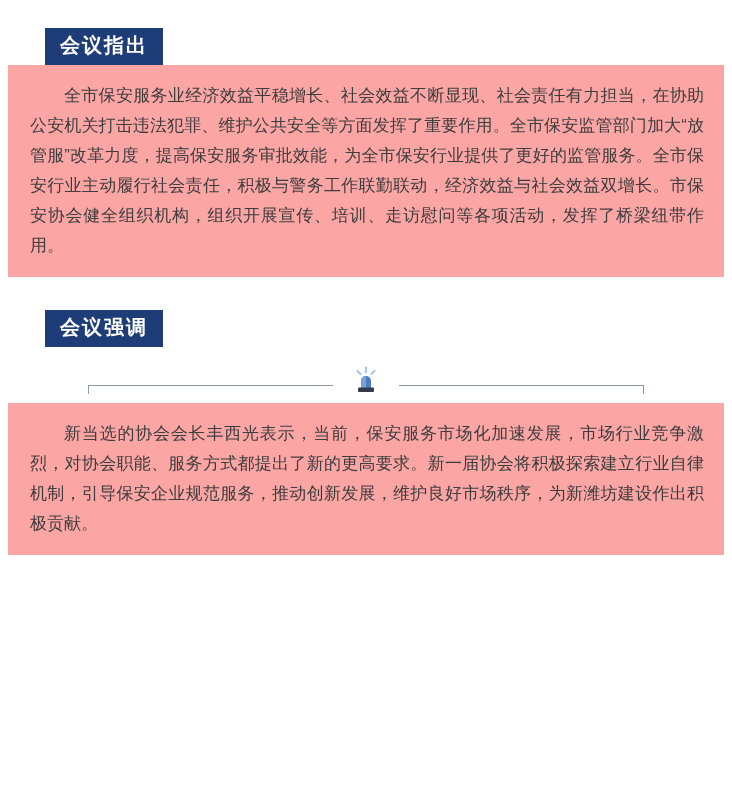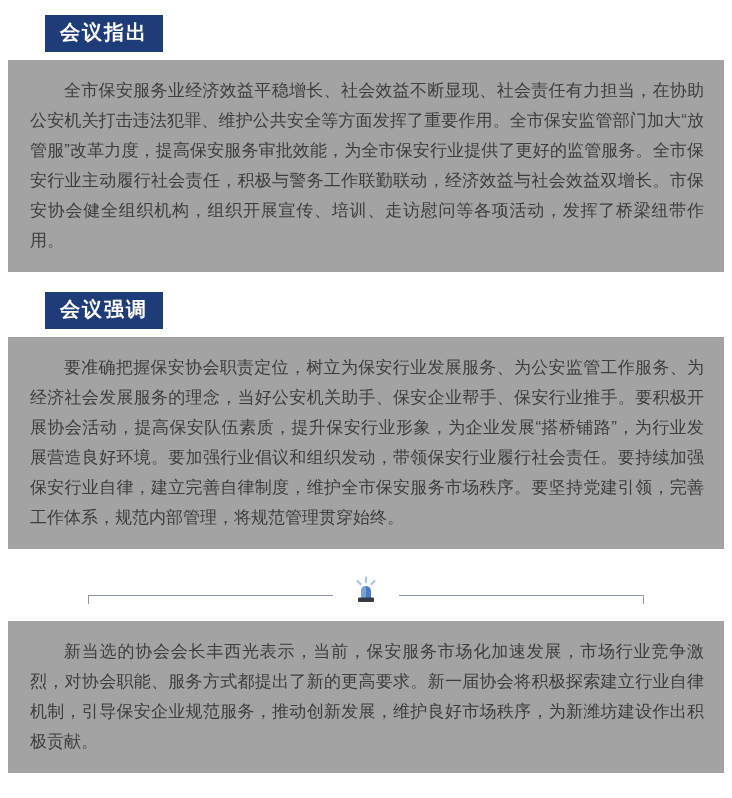--- a/index.html
+++ b/index.html
@@ -5,29 +5,29 @@
   html,body { margin:0; padding:0; }
   body {
     width:732px; min-height:798px; background:#ffffff;
     font-family:"Liberation Sans", sans-serif;
     color:#3d3d3d;
   }
   .page { padding-top:12px; }
 
   .badge {
     display:inline-block; position:relative; z-index:2;
-    margin:3px 0 -8px 45px;
+    margin:16px 0 -8px 45px;
     background:#1e3c78; color:#ffffff;
     font-size:20px; font-weight:bold; letter-spacing:2px;
     padding:4px 15px 6px 15px;
   }
   .panel {
     position:relative; z-index:1;
-    background:#a3a3a3;
-    margin:16px 8px;
+    background:#fca5a5;
+    margin:8px 8px;
     padding:16px 20px 16px 22px;
   }
   .panel p {
     margin:0;
     font-size:17px; line-height:30px;
     text-align:justify; text-indent:2em;
     color:#3d3d3d;
   }
   .section-2 { margin-top:17px; }
 
@@ -57,23 +57,20 @@
 
   <section class="section-1">
     <div class="badge">会议指出</div>
     <div class="panel">
       <p>全市保安服务业经济效益平稳增长、社会效益不断显现、社会责任有力担当，在协助公安机关打击违法犯罪、维护公共安全等方面发挥了重要作用。全市保安监管部门加大“放管服”改革力度，提高保安服务审批效能，为全市保安行业提供了更好的监管服务。全市保安行业主动履行社会责任，积极与警务工作联勤联动，经济效益与社会效益双增长。市保安协会健全组织机构，组织开展宣传、培训、走访慰问等各项活动，发挥了桥梁纽带作用。</p>
     </div>
   </section>
 
   <section class="section-2">
     <div class="badge">会议强调</div>
-    <div class="panel">
-      <p>要准确把握保安协会职责定位，树立为保安行业发展服务、为公安监管工作服务、为经济社会发展服务的理念，当好公安机关助手、保安企业帮手、保安行业推手。要积极开展协会活动，提高保安队伍素质，提升保安行业形象，为企业发展“搭桥铺路”，为行业发展营造良好环境。要加强行业倡议和组织发动，带领保安行业履行社会责任。要持续加强保安行业自律，建立完善自律制度，维护全市保安服务市场秩序。要坚持党建引领，完善工作体系，规范内部管理，将规范管理贯穿始终。</p>
-    </div>
   </section>
 
   <div class="divider">
     <span class="d-line d-line-left"></span>
     <span class="d-icon">
       <svg width="30" height="30" viewBox="0 0 30 30">
         <line x1="6.5" y1="6" x2="9.5" y2="9" stroke="#a9c6ea" stroke-width="2.2" stroke-linecap="round"></line>
         <line x1="15" y1="2.5" x2="15" y2="7" stroke="#a9c6ea" stroke-width="2.2" stroke-linecap="round"></line>
         <line x1="23.5" y1="6" x2="20.5" y2="9" stroke="#a9c6ea" stroke-width="2.2" stroke-linecap="round"></line>
         <path d="M10 23 v-7 a5 5 0 0 1 10 0 v7 z" fill="#4c7dc2"></path>

